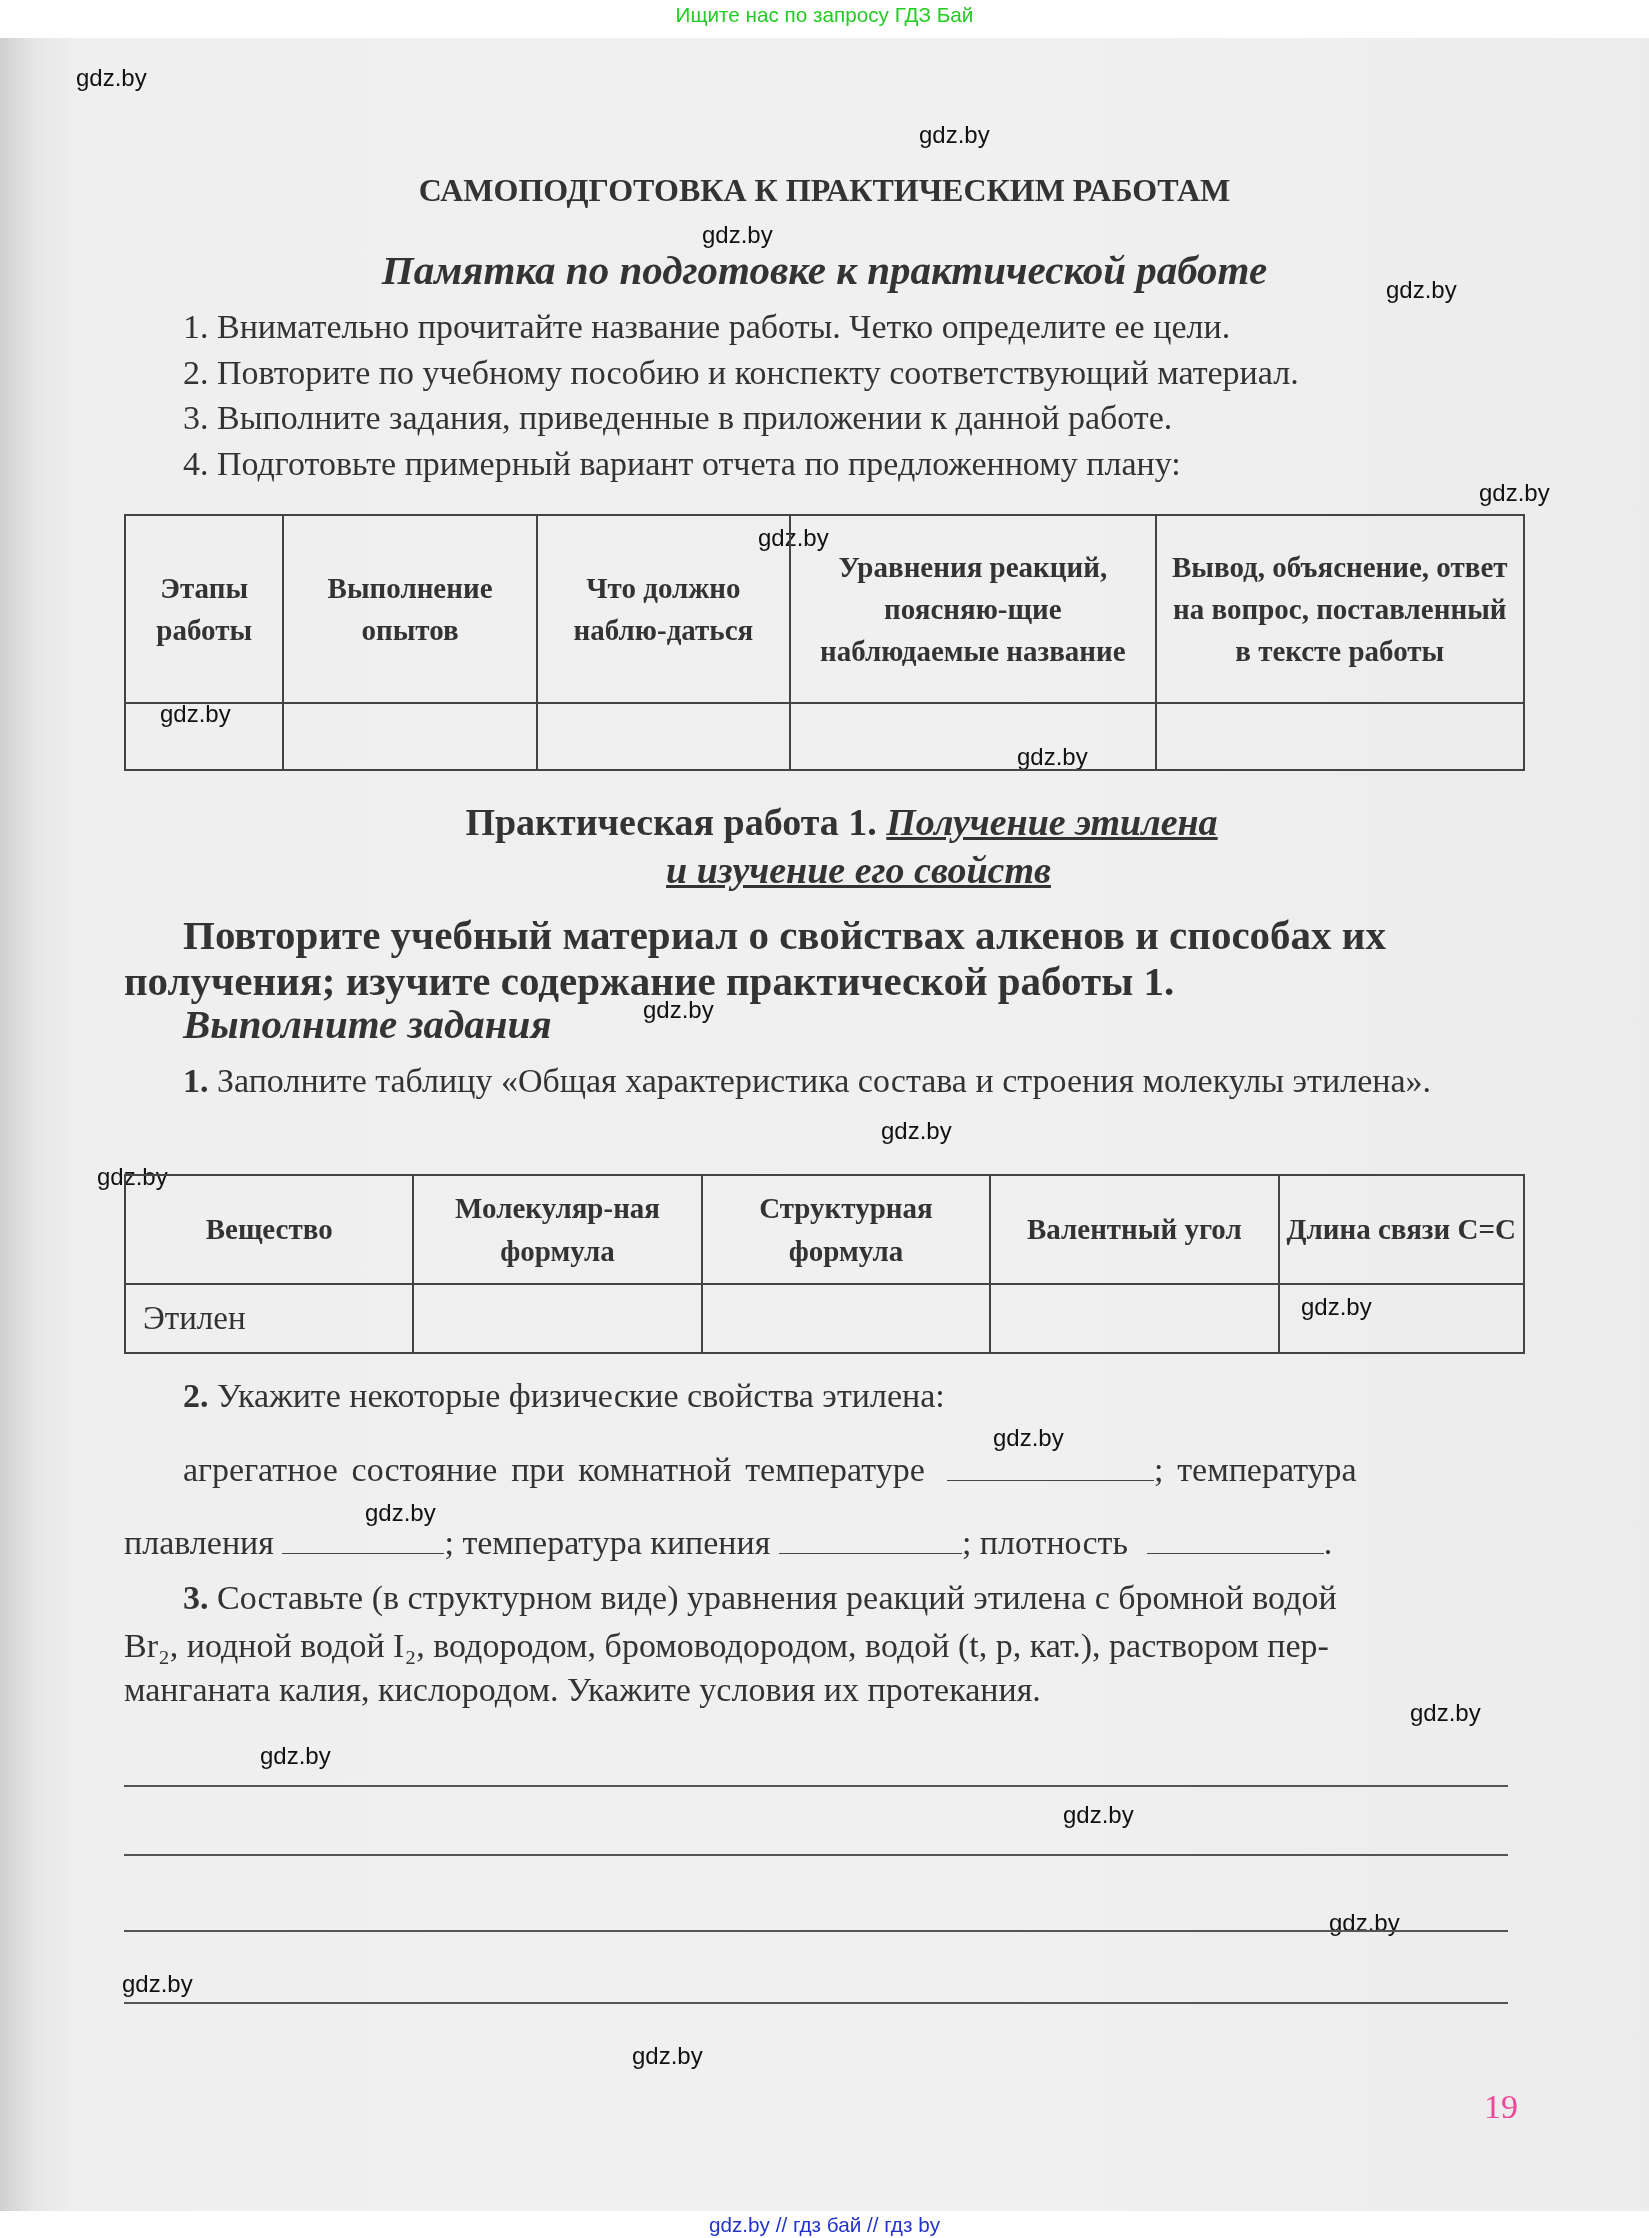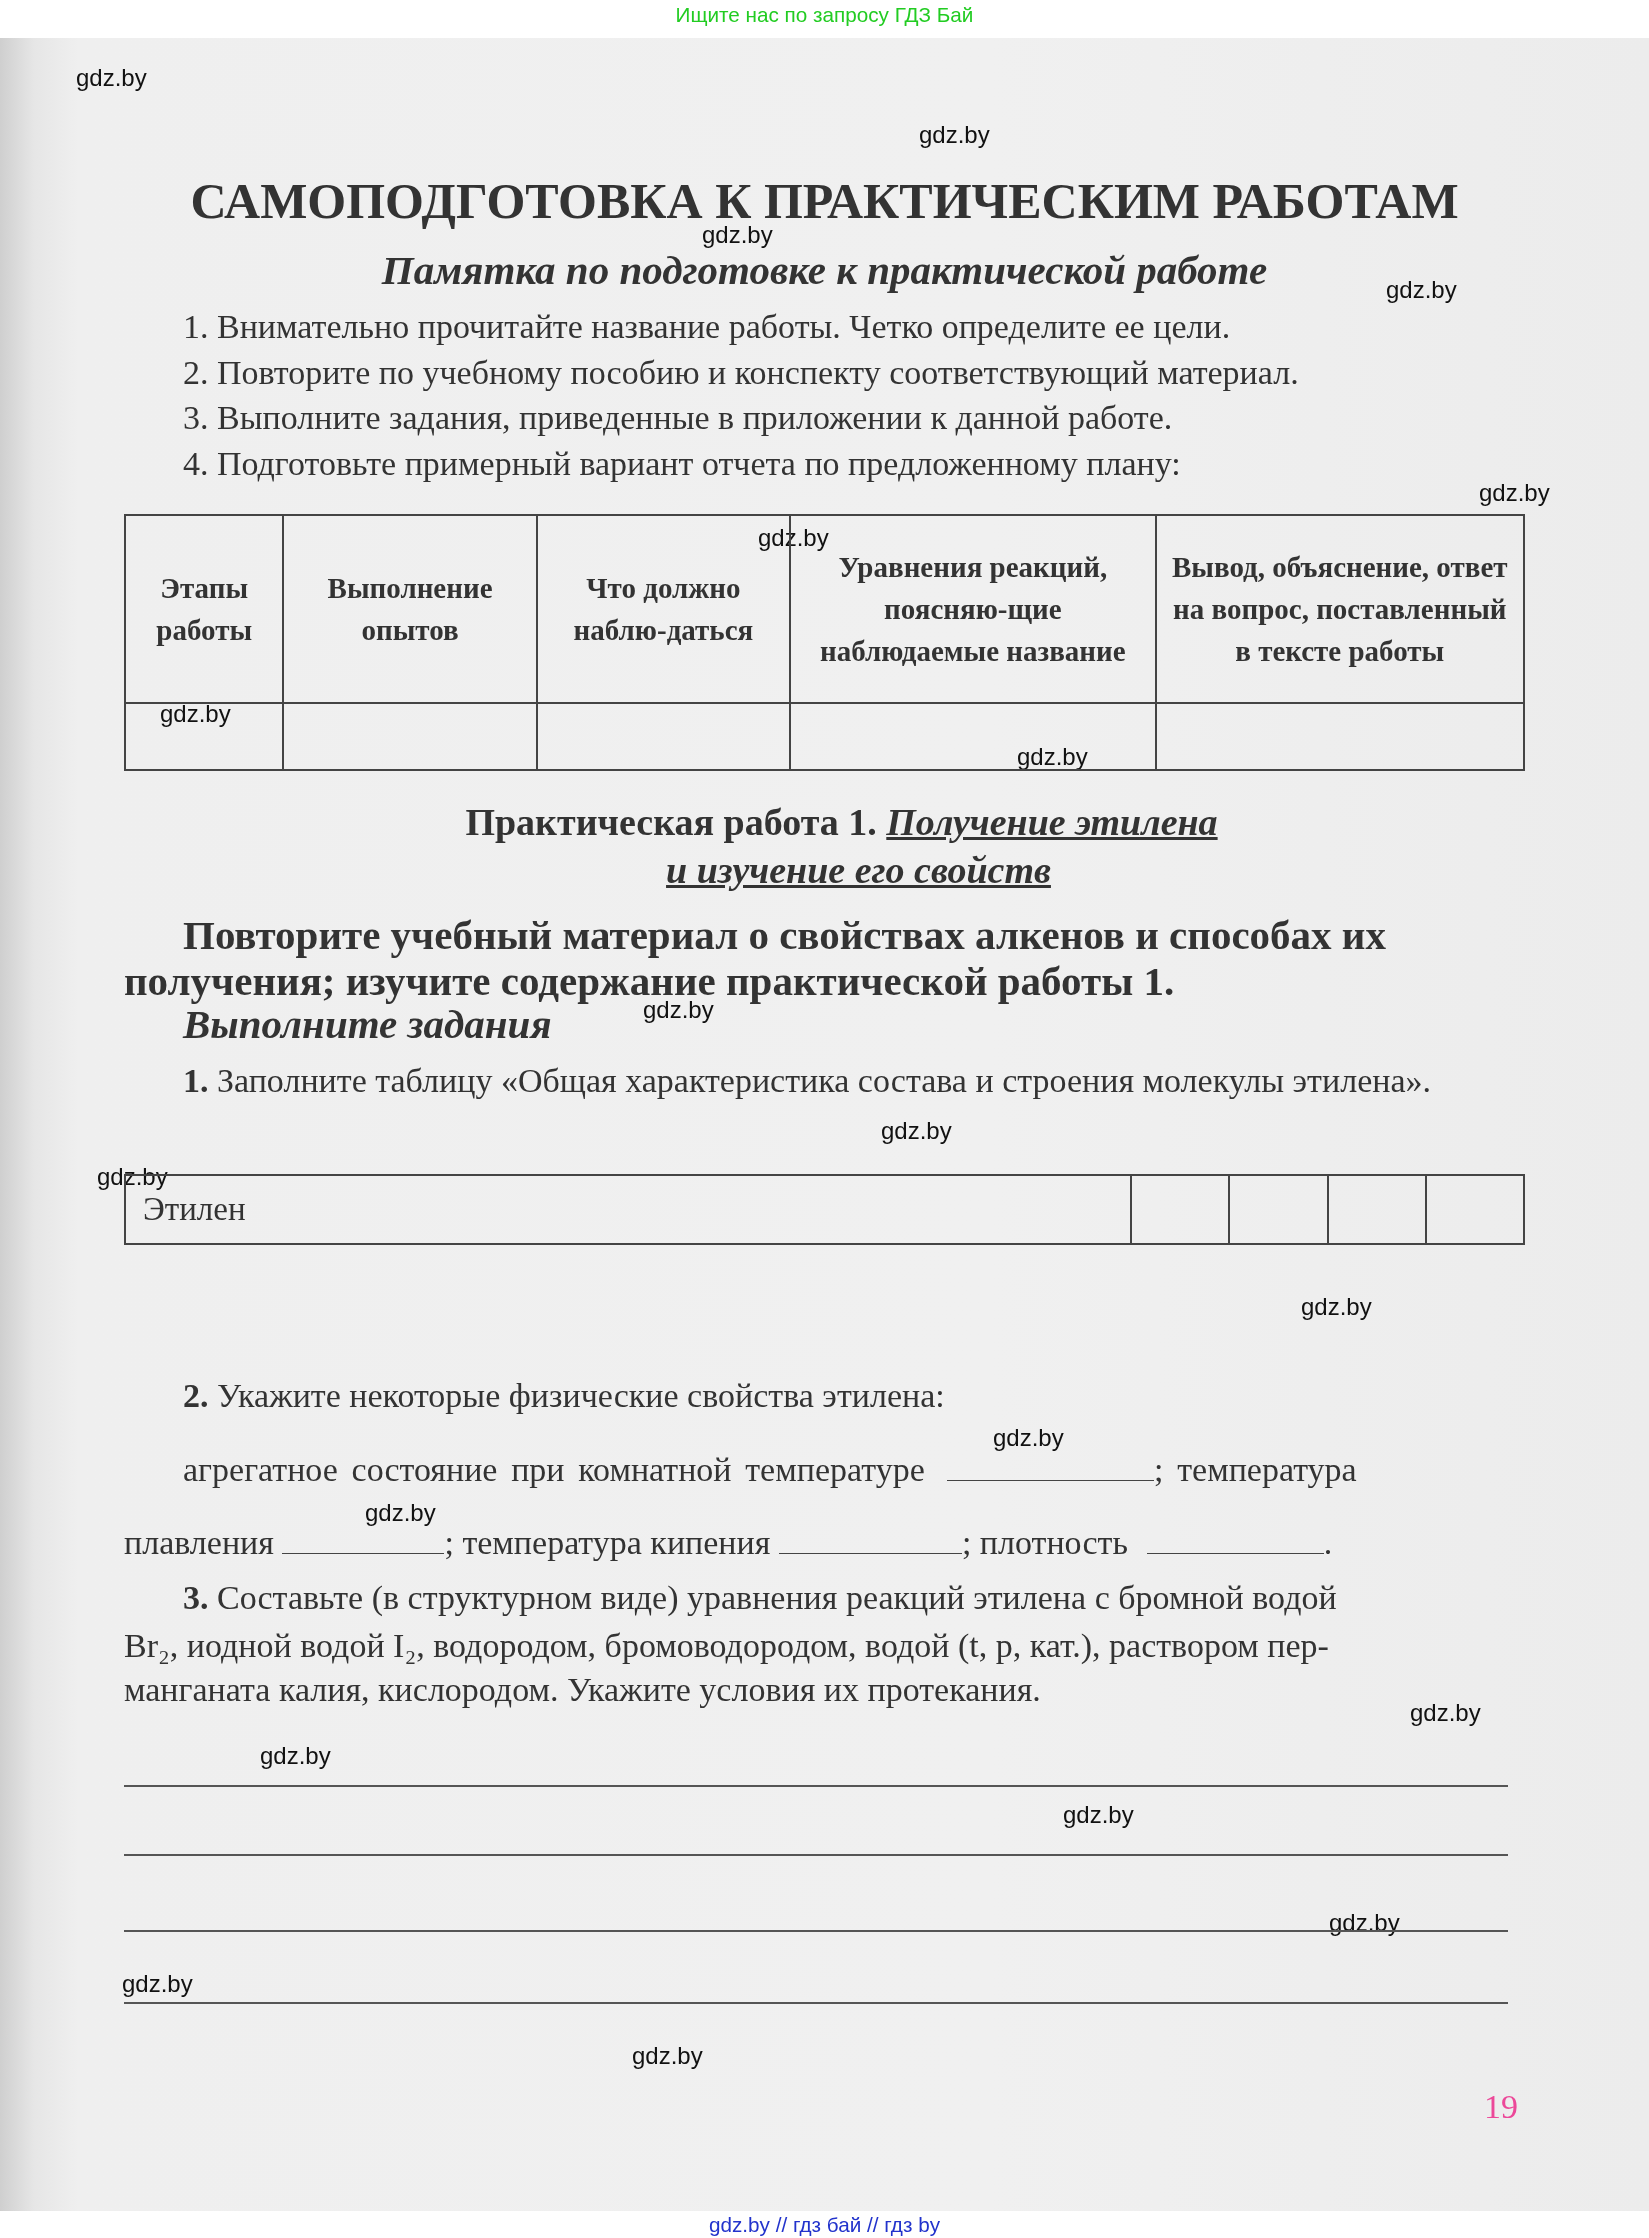--- a/index.html
+++ b/index.html
@@ -4,21 +4,21 @@
 <style>
   html,body{margin:0;padding:0;}
   body{width:1649px;height:2239px;position:relative;overflow:hidden;background:#ffffff;font-family:"Liberation Serif","DejaVu Serif",serif;color:#2b2b2b;}
   .banner-top{position:absolute;left:0;top:0;width:1649px;height:38px;background:#fff;text-align:center;border-radius:7px;}
   .banner-top span{display:inline-block;margin-top:3.4px;font-family:"Liberation Sans","DejaVu Sans",sans-serif;font-size:20.7px;color:#22cc22;}
   .page{position:absolute;left:0;top:38px;width:1649px;height:2173px;background:linear-gradient(90deg,#cfcfcf 0px,#e6e6e6 34px,#efefef 78px,#f0f0f0 60%,#ececec 100%);}
   .banner-bottom{position:absolute;left:0;top:2211px;width:1649px;height:27.6px;background:#fff;text-align:center;}
   .banner-bottom span{display:inline-block;margin-top:1.7px;font-family:"Liberation Sans","DejaVu Sans",sans-serif;font-size:20.7px;color:#2233cc;}
   .abs{position:absolute;}
   .wm{position:absolute;font-family:"Liberation Sans","DejaVu Sans",sans-serif;font-size:24px;color:#111;}
-  .h1{left:0;width:1649px;text-align:center;top:172px;font-size:50px;font-weight:bold;letter-spacing:0px;color:#333;}
+  .h1{left:0;width:1649px;text-align:center;top:172px;font-size:32px;font-weight:bold;letter-spacing:0px;color:#333;}
   .h2{left:0;width:1649px;text-align:center;top:246px;font-size:41px;font-weight:bold;font-style:italic;color:#333;}
   .li{left:183px;font-size:34px;color:#333;}
   table{border-collapse:collapse;position:absolute;}
   td,th{border:2.6px solid #444;font-weight:bold;font-size:29px;color:#333;text-align:center;vertical-align:middle;line-height:1.45;padding:0 5.2px;}
   .t1{left:124px;top:514px;width:1401px;}
   .t2{left:124px;top:1174px;width:1401px;}
   .sec{left:0;width:1649px;text-align:center;font-size:38px;font-weight:bold;color:#333;}
   .sec i{font-style:italic;text-decoration:underline;}
   .bold{font-weight:bold;font-size:41px;color:#333;}
   .txt{font-size:34px;color:#333;}
@@ -92,20 +92,27 @@
 <div class="abs bold" style="left:124px;top:912px;width:1405px;text-indent:59px;line-height:46px">Повторите учебный материал о свойствах алкенов и способах их получения; изучите содержание практической работы 1.</div>
 <div class="abs bold" style="left:183px;top:1000px;font-style:italic">Выполните задания</div>
 
 <div class="abs txt" style="left:124px;top:1058px;width:1405px;text-indent:59px;line-height:46px;text-align:justify">
   <b>1.</b>
   <span>Заполните таблицу «Общая характеристика состава и строения молекулы этилена».</span>
 </div>
 
 <table class="t2">
   <tbody>
+      <tr style="height:109px">
+    <td style="width:276px">Вещество</td>
+    <td style="width:276px">Молекуляр-ная формула</td>
+    <td style="width:276px">Структурная формула</td>
+    <td style="width:276px">Валентный угол</td>
+    <td>Длина связи C=C</td>
+  </tr>
   <tr style="height:69px">
     <td style="font-weight:normal;font-size:33px;text-align:left;padding-left:17px">Этилен</td>
     <td></td>
     <td></td>
     <td></td>
     <td></td>
   </tr>
 </tbody>
   </table>
 

